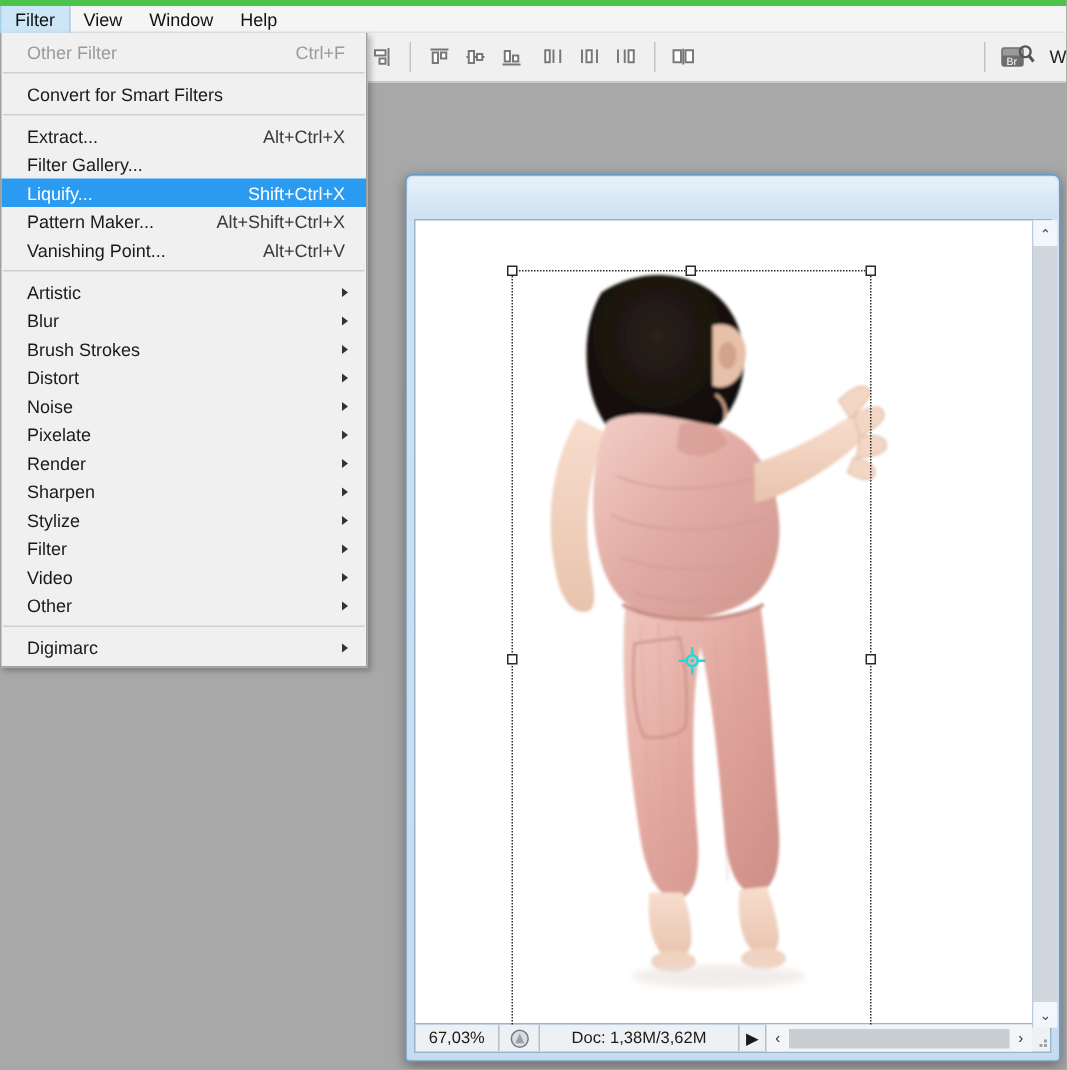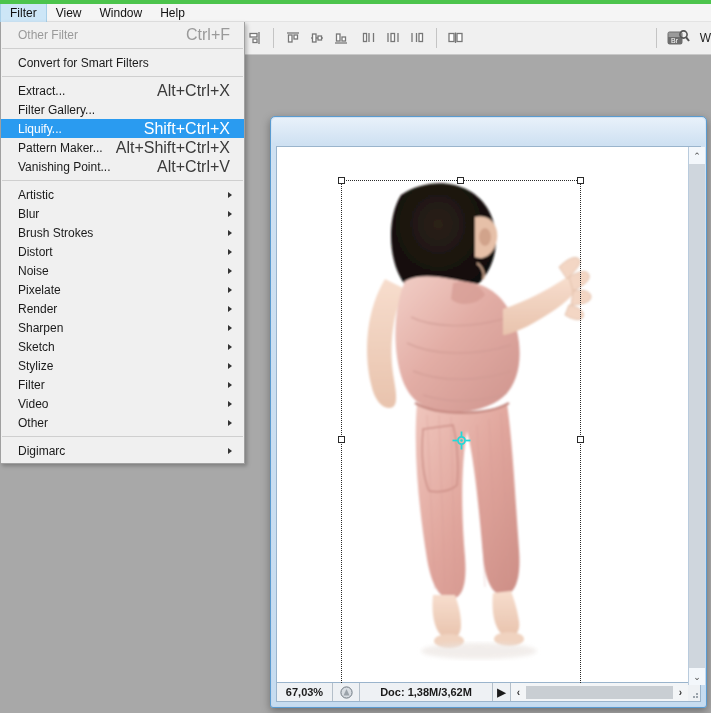--- a/index.html
+++ b/index.html
@@ -95,21 +95,21 @@
     padding: 0 8px 0 17px;
     font-size: 12px;
     color: #1a1a1a;
     white-space: nowrap;
     cursor: default;
   }
   .mi .label { flex: 0 0 auto; }
   .mi .accel {
     margin-left: auto;
     color: #3a3a3a;
-    font-size: 16px;
+    font-size: 12px;
     padding-right: 6px;
   }
   .mi.disabled .label, .mi.disabled .accel { color: #9a9a9a; }
   .mi.selected { background: #2a9bf0; }
   .mi.selected .label, .mi.selected .accel { color: #ffffff; }
   .mi .submarker {
     margin-left: auto;
     width: 0; height: 0;
     border-left: 4px solid #333;
     border-top: 3.5px solid transparent;
@@ -255,21 +255,21 @@
   }
 
   
   .statusbar {
     position: absolute;
     left: 4px; bottom: 4px;
     width: 425px; height: 20px;
     background: #eef1f4;
     border: 1px solid #9ab4cc;
     display: flex; align-items: stretch;
-    font-size: 11px; color: #1a1a1a; font-weight: bold;
+    font-size: 11px; color: #1a1a1a;
   }
   .sb-zoom {
     width: 56px;
     display: flex; align-items: center; justify-content: center;
     border-right: 1px solid #b4bfc9;
   }
   .sb-glyph {
     width: 27px;
     display: flex; align-items: center; justify-content: center;
     border-right: 1px solid #b4bfc9;
@@ -503,24 +503,20 @@
     <div class="mi">
       <span class="label">Pixelate</span>
       <span class="submarker"></span>
     </div>
     <div class="mi">
       <span class="label">Render</span>
       <span class="submarker"></span>
     </div>
     <div class="mi">
       <span class="label">Sharpen</span>
-      <span class="submarker"></span>
-    </div>
-    <div class="mi">
-      <span class="label">Sketch</span>
       <span class="submarker"></span>
     </div>
     <div class="mi">
       <span class="label">Stylize</span>
       <span class="submarker"></span>
     </div>
     <div class="mi">
       <span class="label">Filter</span>
       <span class="submarker"></span>
     </div>

